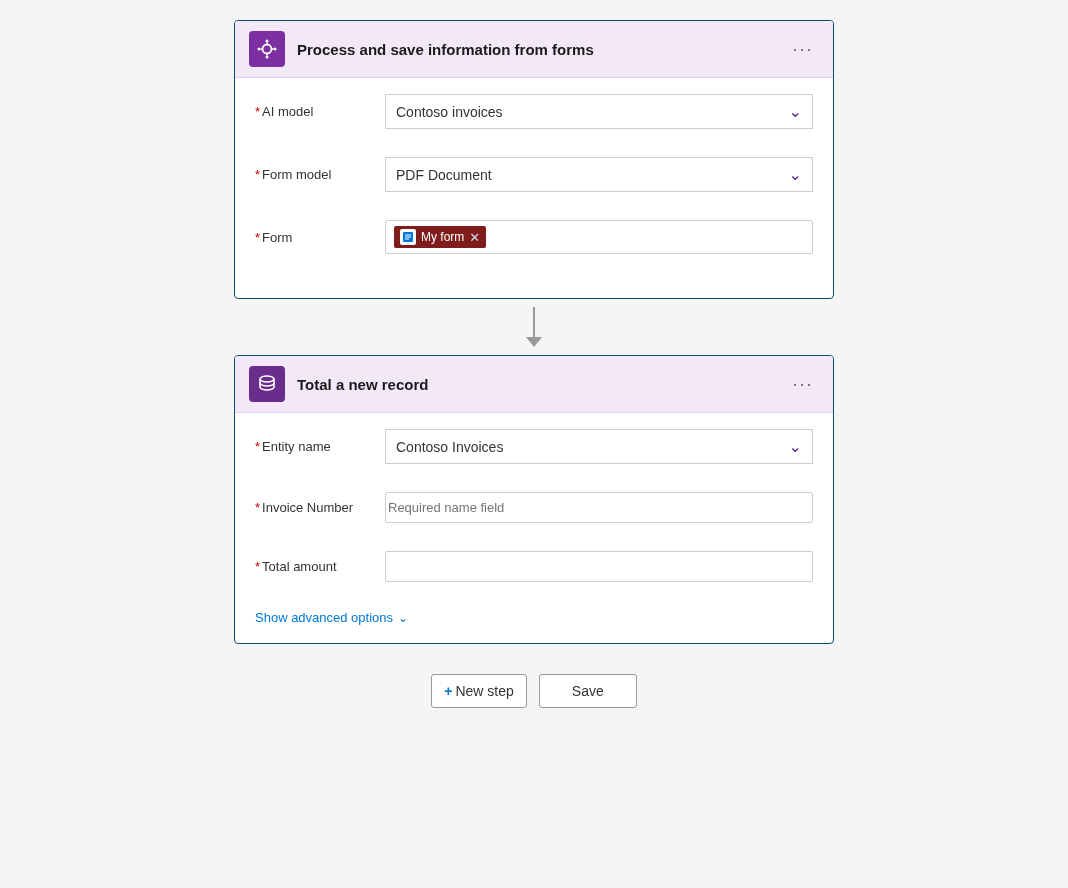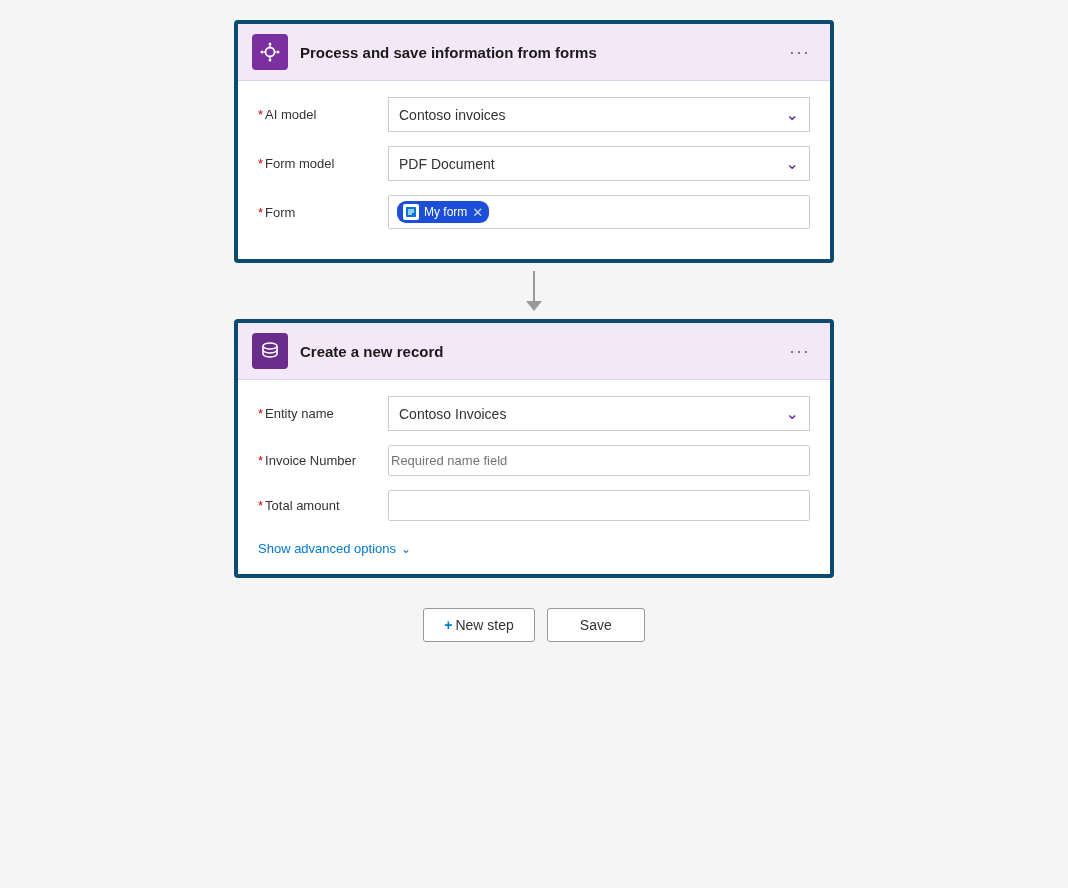--- a/index.html
+++ b/index.html
@@ -14,21 +14,21 @@
     .canvas {
       display: flex;
       flex-direction: column;
       align-items: center;
       padding: 20px 0;
     }
 
     
     .card {
       width: 600px;
-      border: 4px solid #0c4a6e;
+      border: 1px solid #0c4a6e;
       border-radius: 4px;
       background: #fff;
       overflow: hidden;
     }
 
     .card-header {
       display: flex;
       align-items: center;
       padding: 10px 14px;
       background: #f3e8f8;
@@ -67,21 +67,21 @@
       letter-spacing: 1px;
     }
 
     .card-body {
       padding: 16px 20px;
     }
 
     .field-row {
       display: flex;
       align-items: center;
-      margin-bottom: 14px;
+      margin-bottom: 28px;
     }
 
     .field-label {
       width: 130px;
       flex-shrink: 0;
       font-size: 13px;
       color: #333;
     }
 
     .field-label .required-star {
@@ -132,23 +132,23 @@
       border-radius: 2px;
       padding: 4px 8px;
       background: #fff;
       gap: 6px;
       min-height: 34px;
     }
 
     .form-tag {
       display: flex;
       align-items: center;
-      background: #1d4ed8;
+      background: #7f1d1d;
       color: #fff;
-      border-radius: 9px;
+      border-radius: 2px;
       padding: 3px 6px;
       font-size: 12px;
       gap: 5px;
     }
     .form-tag-icon {
       width: 16px;
       height: 16px;
       background: #fff;
       border-radius: 2px;
       display: flex;
@@ -203,21 +203,21 @@
     }
 
     
     .bottom-actions {
       display: flex;
       gap: 12px;
       margin-top: 30px;
     }
 
     .btn-new-step {
-      padding: 8px 20px;
+      padding: 8px 12px;
       background: #fff;
       border: 1px solid #999;
       border-radius: 3px;
       cursor: pointer;
       font-size: 14px;
       color: #333;
     }
     .btn-new-step-plus {
       color: #0078d4;
       font-weight: bold;
@@ -317,21 +317,21 @@
   <div class="card">
     <div class="card-header">
       <div class="card-header-icon icon-db">
 
         <svg width="22" height="22" viewBox="0 0 22 22" fill="none">
           <ellipse cx="11" cy="6" rx="7" ry="3" stroke="white" stroke-width="1.6"></ellipse>
           <path d="M4 6v4c0 1.66 3.13 3 7 3s7-1.34 7-3V6" stroke="white" stroke-width="1.6" fill="none"></path>
           <path d="M4 10v4c0 1.66 3.13 3 7 3s7-1.34 7-3v-4" stroke="white" stroke-width="1.6" fill="none"></path>
         </svg>
       </div>
-      <span class="card-title">Create a new record</span>
+      <span class="card-title">Total a new record</span>
       <button class="card-menu-btn">···</button>
     </div>
     <div class="card-body">
 
       <div class="field-row">
         <div class="field-label">
           <span class="required-star">*</span><span>Entity name</span>
         </div>
         <div class="field-control">
           <div class="select-control">

